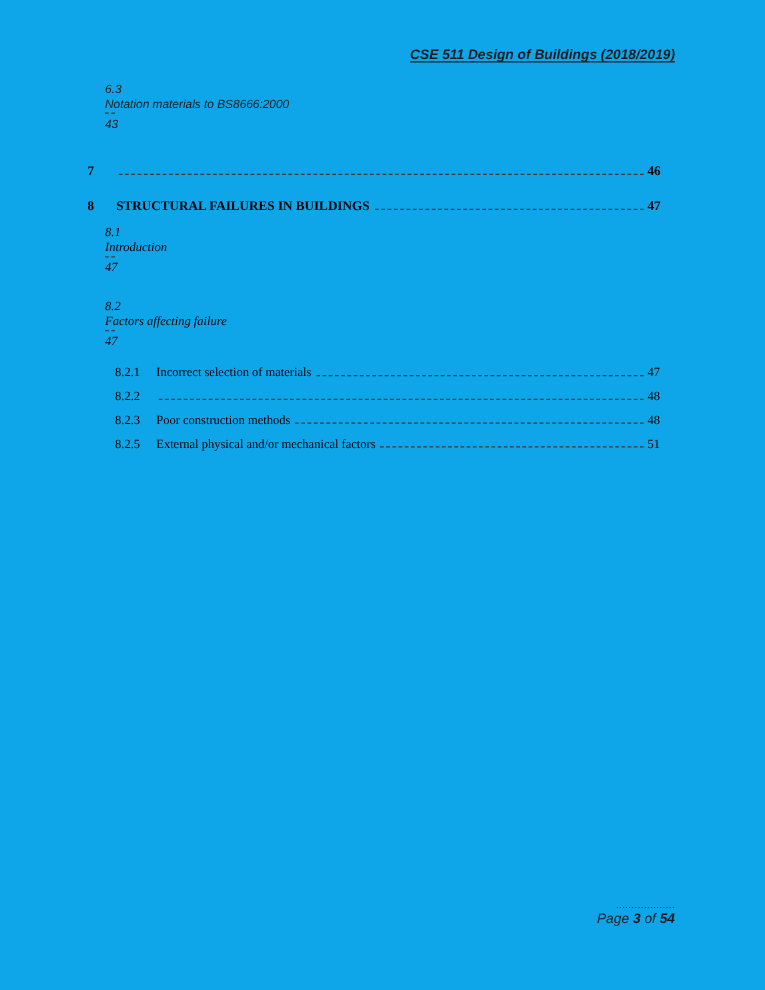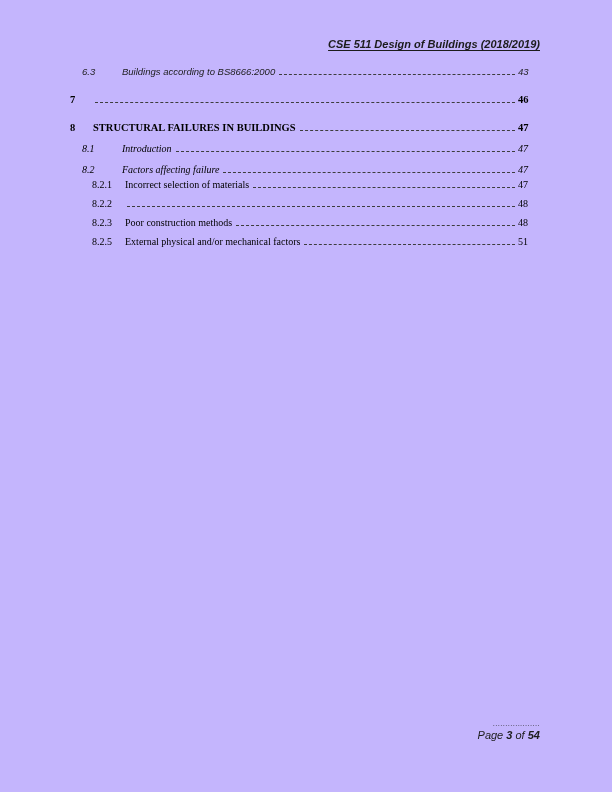--- a/index.html
+++ b/index.html
@@ -5,21 +5,21 @@
   * { margin: 0; padding: 0; box-sizing: border-box; }
   html, body { background: #ffffff; }
   body {
     width: 612px; height: 792px;
     position: relative;
     font-family: "Liberation Sans", sans-serif;
     overflow: hidden;
   }
   .page {
     position: absolute; inset: 0;
-    background: #c4b5fd;
+    background: #0ea5e9;
     padding-left: 13px;
   }
   
   .header {
     position: absolute;
     top: 34px; left: 70px; right: 72px;
     text-align: right;
   }
   .header-text {
     font-family: "Liberation Sans", sans-serif;
@@ -61,20 +61,21 @@
   }
   .level-1 .num { width: 23px; }
 
   .level-2 {
     font-family: "Liberation Serif", serif;
     font-style: italic;
     font-size: 10px;
     color: #000000;
     padding-left: 12px;
     margin-top: 9px;
+    flex-direction: column;
   }
   .level-2 .num { width: 40px; }
 
   .level-2.sans {
     font-family: "Liberation Sans", sans-serif;
     font-weight: 500;
     font-size: 9.5px;
     color: #1c1c1c;
     margin-top: 0;
   }
@@ -117,21 +118,21 @@
 
 <div class="page">
 
   <div class="header">
     <span class="header-text">CSE 511 Design of Buildings (2018/2019)</span>
   </div>
 
   <div class="toc" id="toc">
       <div class="toc-row level-2 sans">
         <span class="num">6.3</span>
-        <span class="title">Buildings according to BS8666:2000</span>
+        <span class="title">Notation materials to BS8666:2000</span>
         <span class="leader"></span>
         <span class="pg">43</span>
       </div>
       <div class="toc-row level-1">
         <span class="num">7</span>
         <span class="leader"></span>
         <span class="pg">46</span>
       </div>
       <div class="toc-row level-1">
         <span class="num">8</span>

